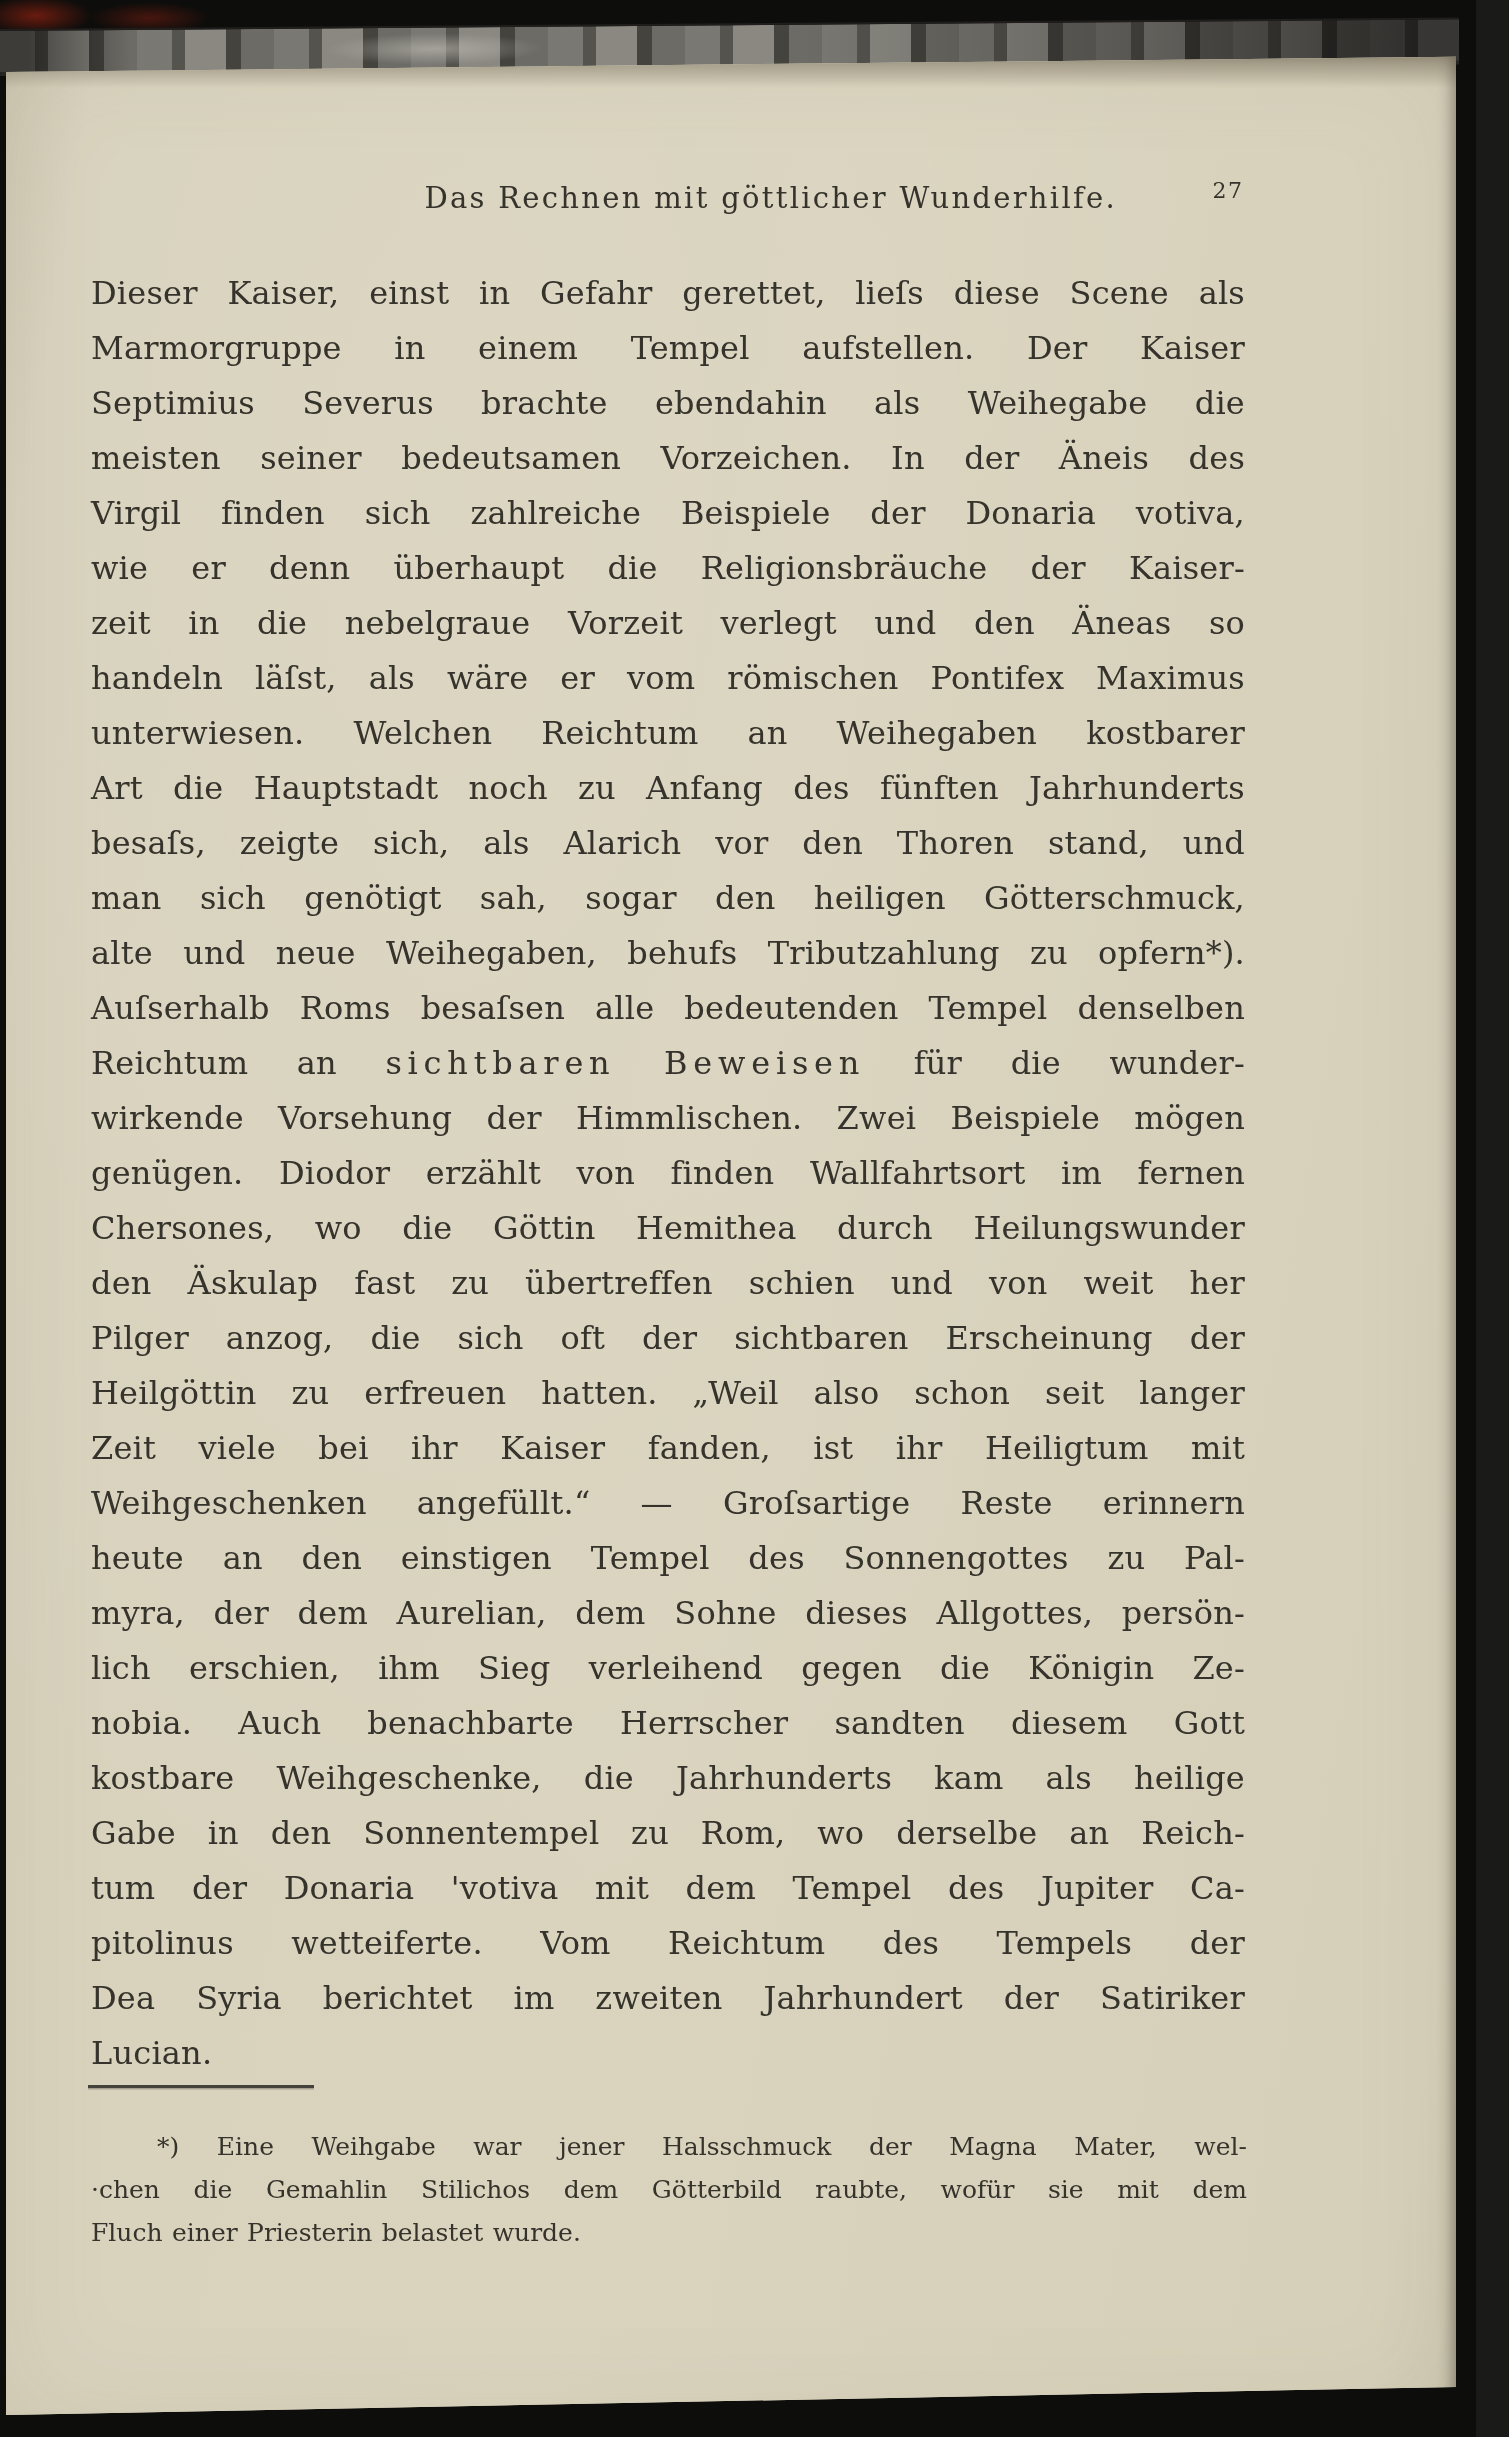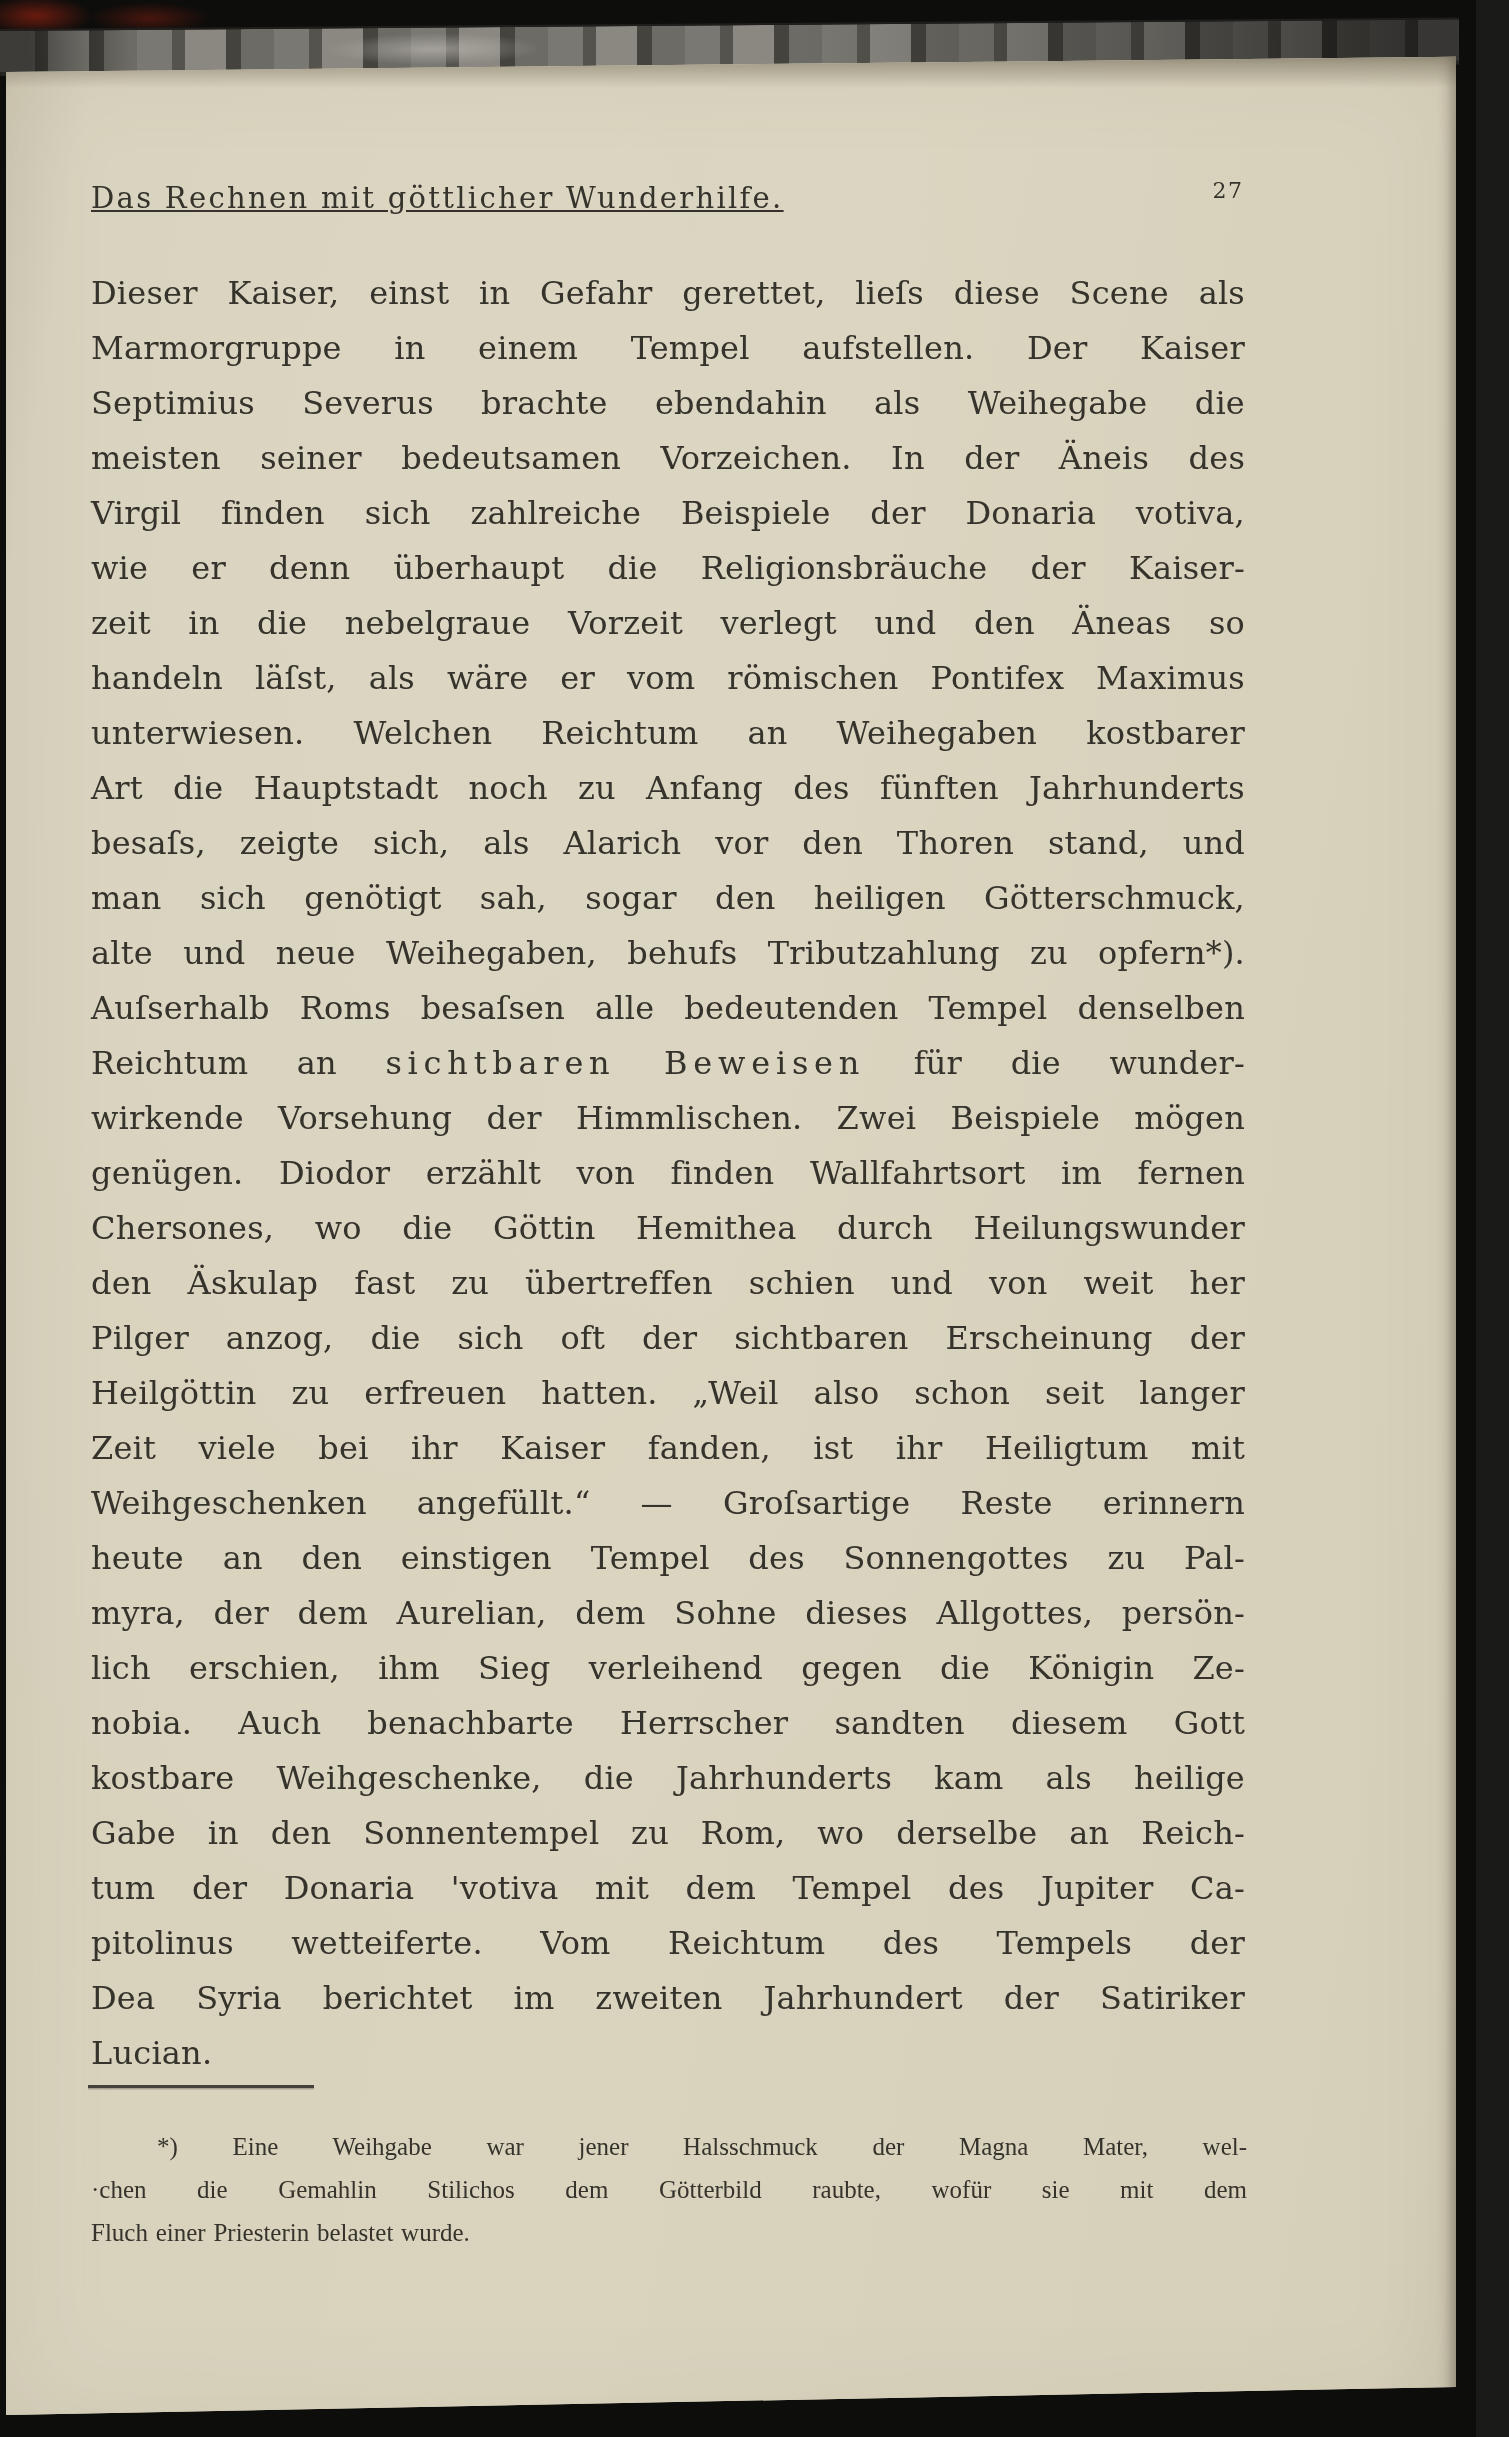--- a/index.html
+++ b/index.html
@@ -53,38 +53,38 @@
     box-shadow:inset -9px 0 15px -6px rgba(40,35,25,.45), inset 0 0 106px rgba(120,110,85,.12);
     color:#35332b;
   }
   .page::before{ 
     content:"";position:absolute;left:0;right:0;top:0;height:35px;
     background:linear-gradient(to bottom, rgba(88,80,62,.55), rgba(88,80,62,0));
     pointer-events:none;
   }
   .header-row{position:absolute;left:85px;top:128px;width:1154px;height:39px;}
   .running-title{
-    position:absolute;left:0;right:128px;text-align:left;
-    font-size:29px;letter-spacing:2.3px;white-space:nowrap;text-decoration:underline;
+    position:absolute;left:0;right:128px;text-align:right;
+    font-size:29px;letter-spacing:2.3px;white-space:nowrap;
   }
   .page-num{position:absolute;right:1.5px;top:-3px;font-size:22px;letter-spacing:1.5px;}
   .body-text{
     position:absolute;left:85px;top:213px;width:1154px;
     font-size:32px;line-height:55px;word-spacing:1.5px;letter-spacing:0.2px;
   }
   .line{text-align:justify;text-align-last:justify;white-space:normal;}
   .line.last{text-align-last:left;}
   .gesperrt{letter-spacing:.18em;}
   .footnote-rule{
     position:absolute;left:82px;top:2032px;width:226px;height:3px;
     background:#44423a;box-shadow:0 1.5px 0 rgba(68,66,58,.35);
   }
   .footnote{
     position:absolute;left:85px;top:2072px;width:1156px;
-    font-size:25px;line-height:43px;word-spacing:1.5px;font-family:Liberation Serif, serif;
+    font-size:25px;line-height:43px;word-spacing:1.5px;
   }
   .footnote .line:first-child{text-indent:66px;}
 </style>
 </head>
 <body>
 
 <div class="viewport">
   <div class="bg-right"></div>
   <div class="artifact-a"></div>
   <div class="artifact-b"></div>

